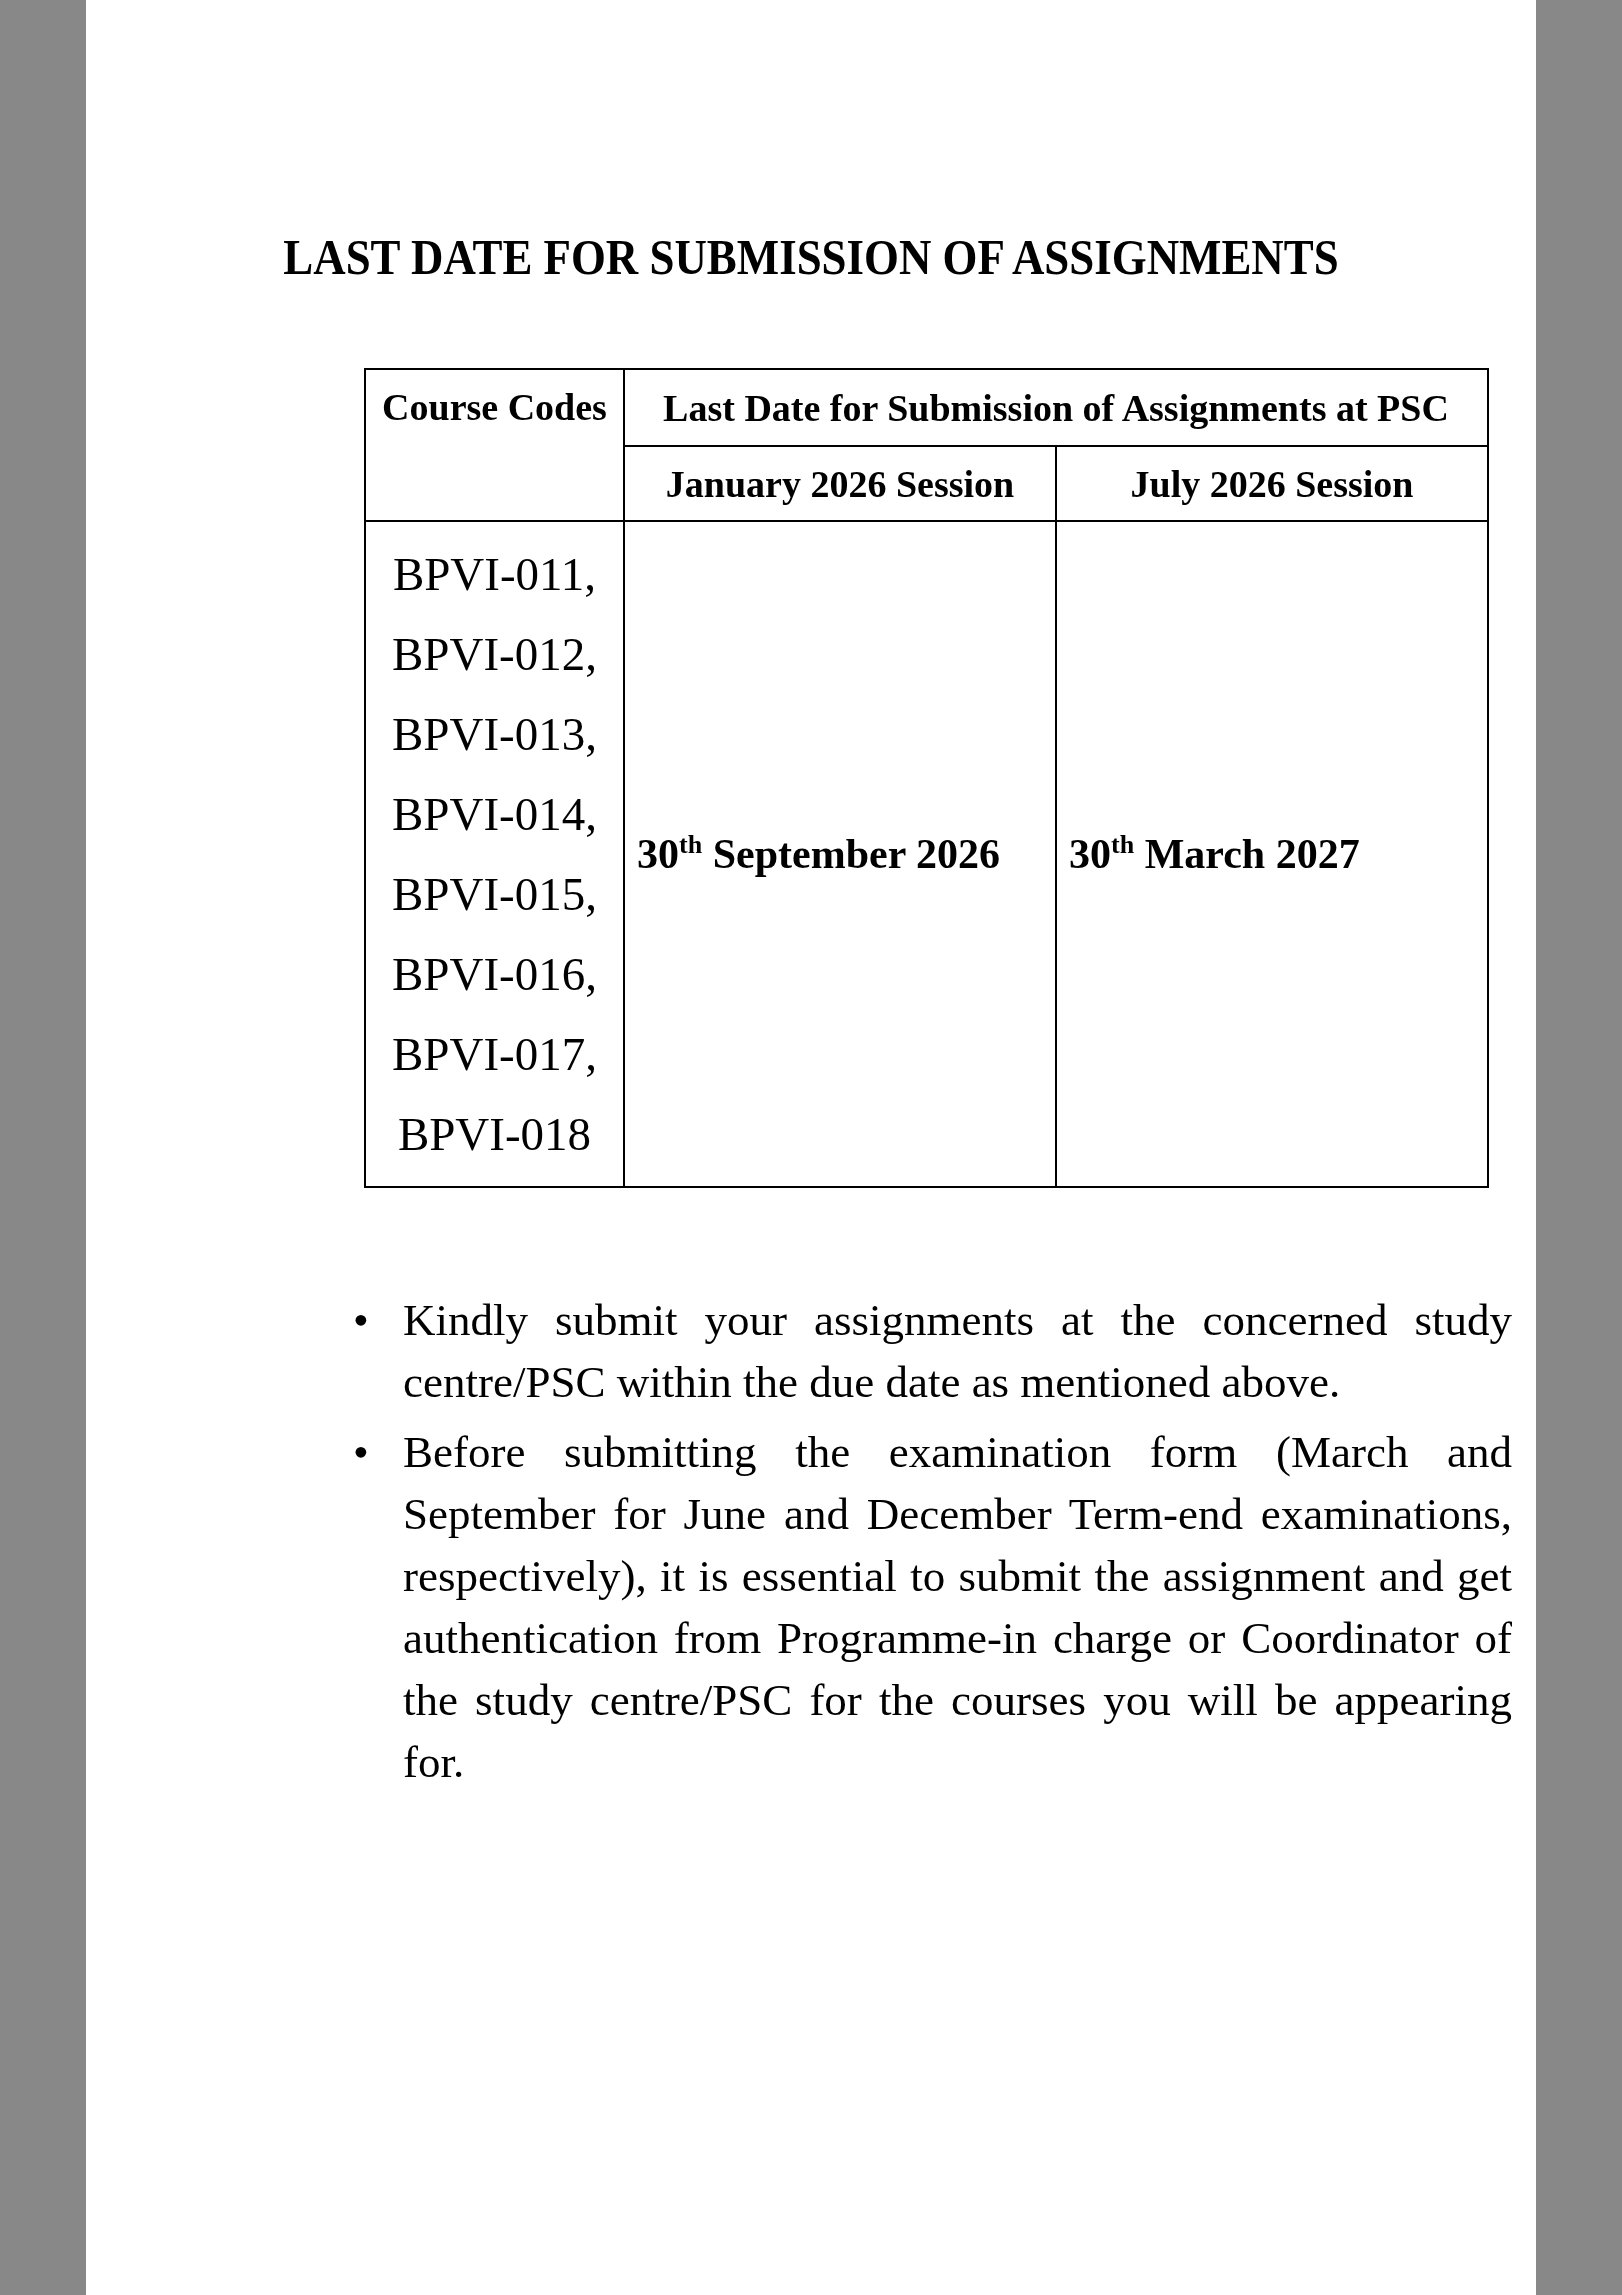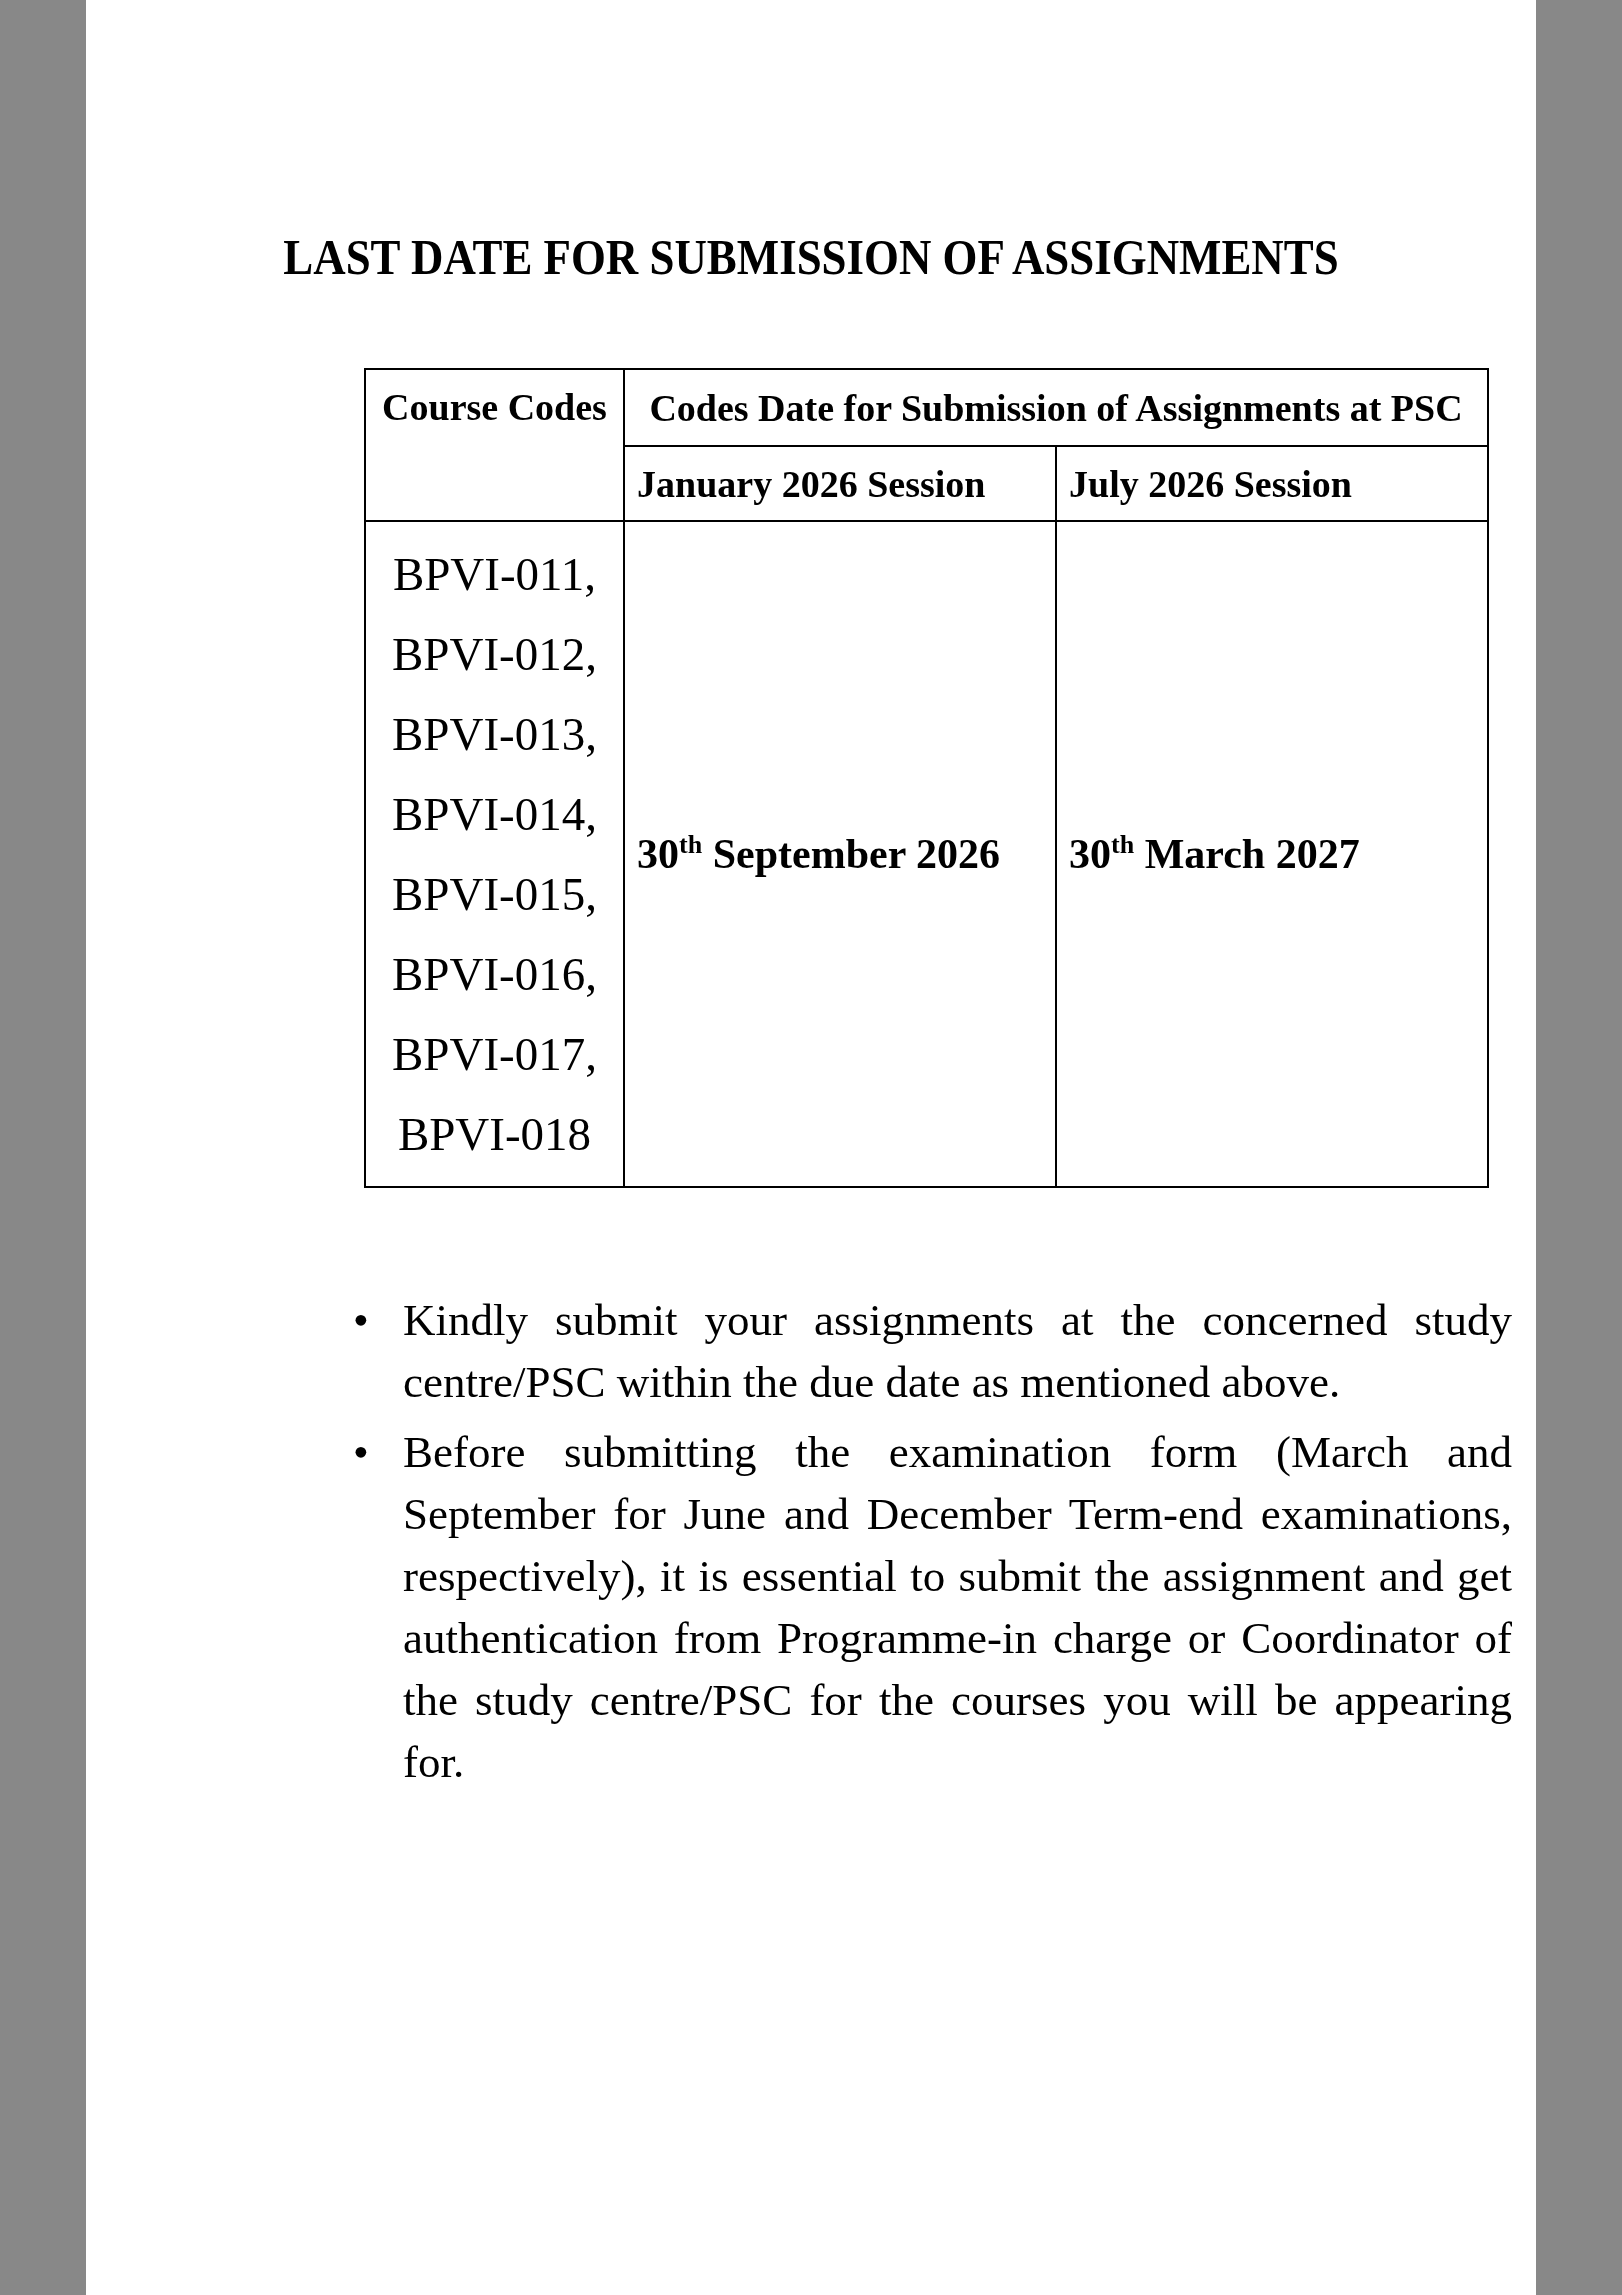--- a/index.html
+++ b/index.html
@@ -64,21 +64,21 @@
     font-size: 38px;
     text-align: center;
     vertical-align: middle;
     border-bottom: 3.3px solid #000;
     white-space: nowrap;
   }
   .cell-session-head {
     height: 49px;
     font-weight: bold;
     font-size: 38px;
-    text-align: left;
+    text-align: center;
     vertical-align: middle;
     border-bottom: 3.3px solid #000;
     white-space: nowrap;
     margin-top: 27px;
   }
   .row-body { height: 658px; border-radius: 15px; }
   .cell-course-codes {
     vertical-align: top;
     text-align: center;
     padding-top: 14.4px;
@@ -145,21 +145,21 @@
 
   <table class="deadline-table">
     <colgroup>
       <col class="col-codes">
       <col class="col-january">
       <col class="col-july">
     </colgroup>
     <tbody>
       <tr>
         <td class="cell-codes-head" rowspan="2">Course Codes</td>
-        <td class="cell-lastdate-head" colspan="2">Codes Date for Submission of Assignments at PSC</td>
+        <td class="cell-lastdate-head" colspan="2">Last Date for Submission of Assignments at PSC</td>
       </tr>
       <tr>
         <td class="cell-session-head">January 2026 Session</td>
         <td class="cell-session-head">July 2026 Session</td>
       </tr>
       <tr class="row-body">
         <td class="cell-course-codes">
           <div class="course-code">BPVI-011,</div>
           <div class="course-code">BPVI-012,</div>
           <div class="course-code">BPVI-013,</div>

